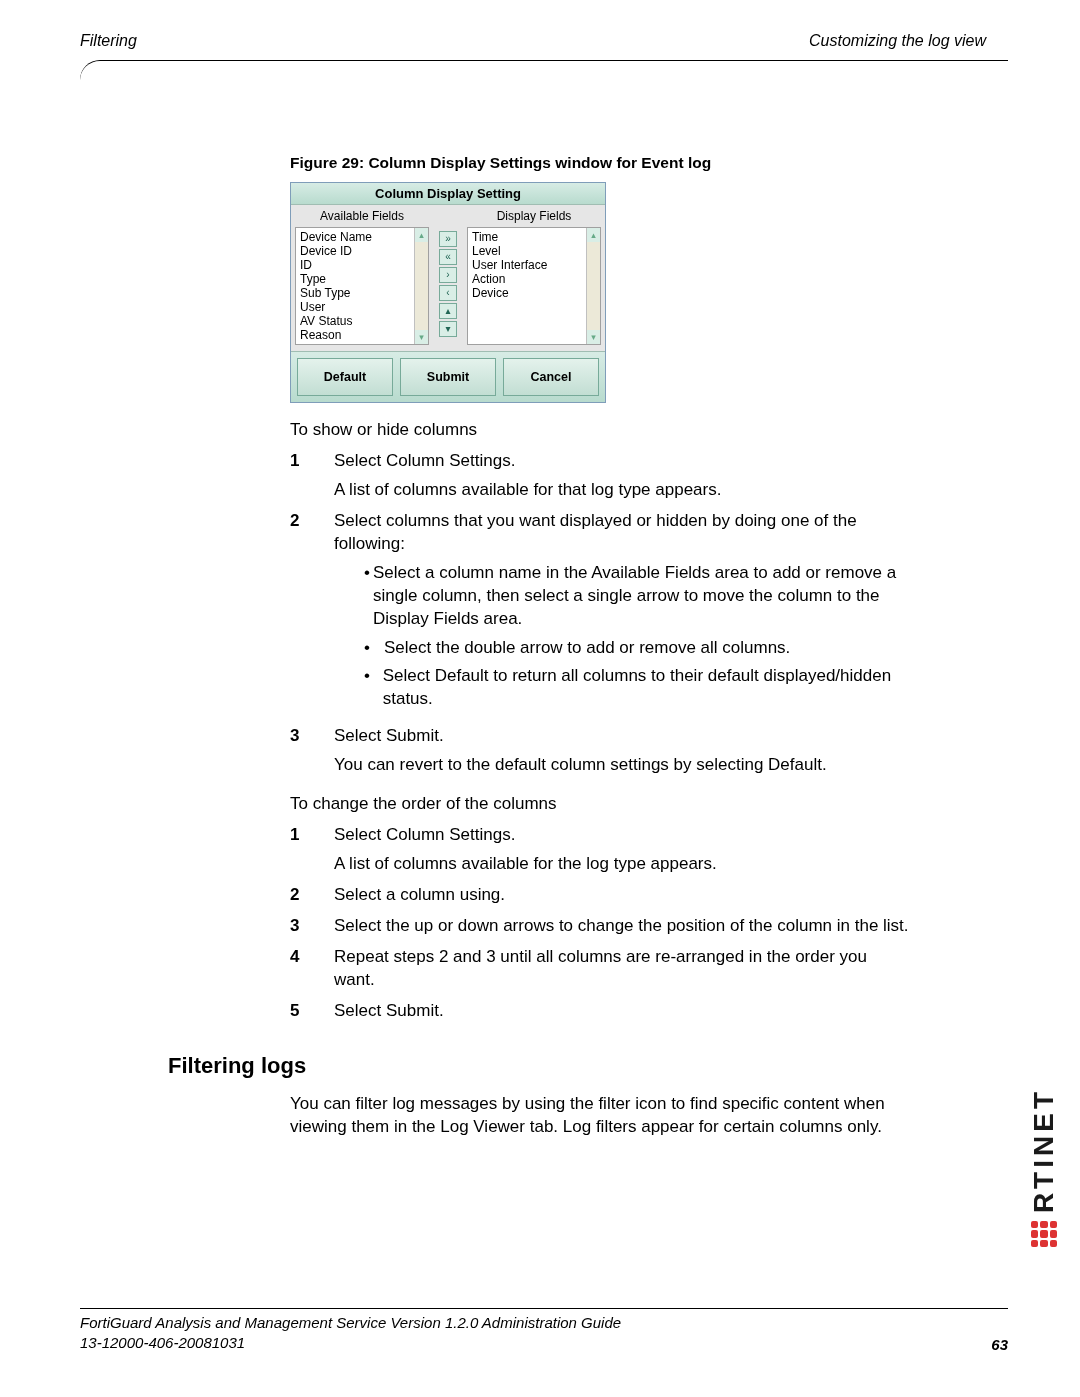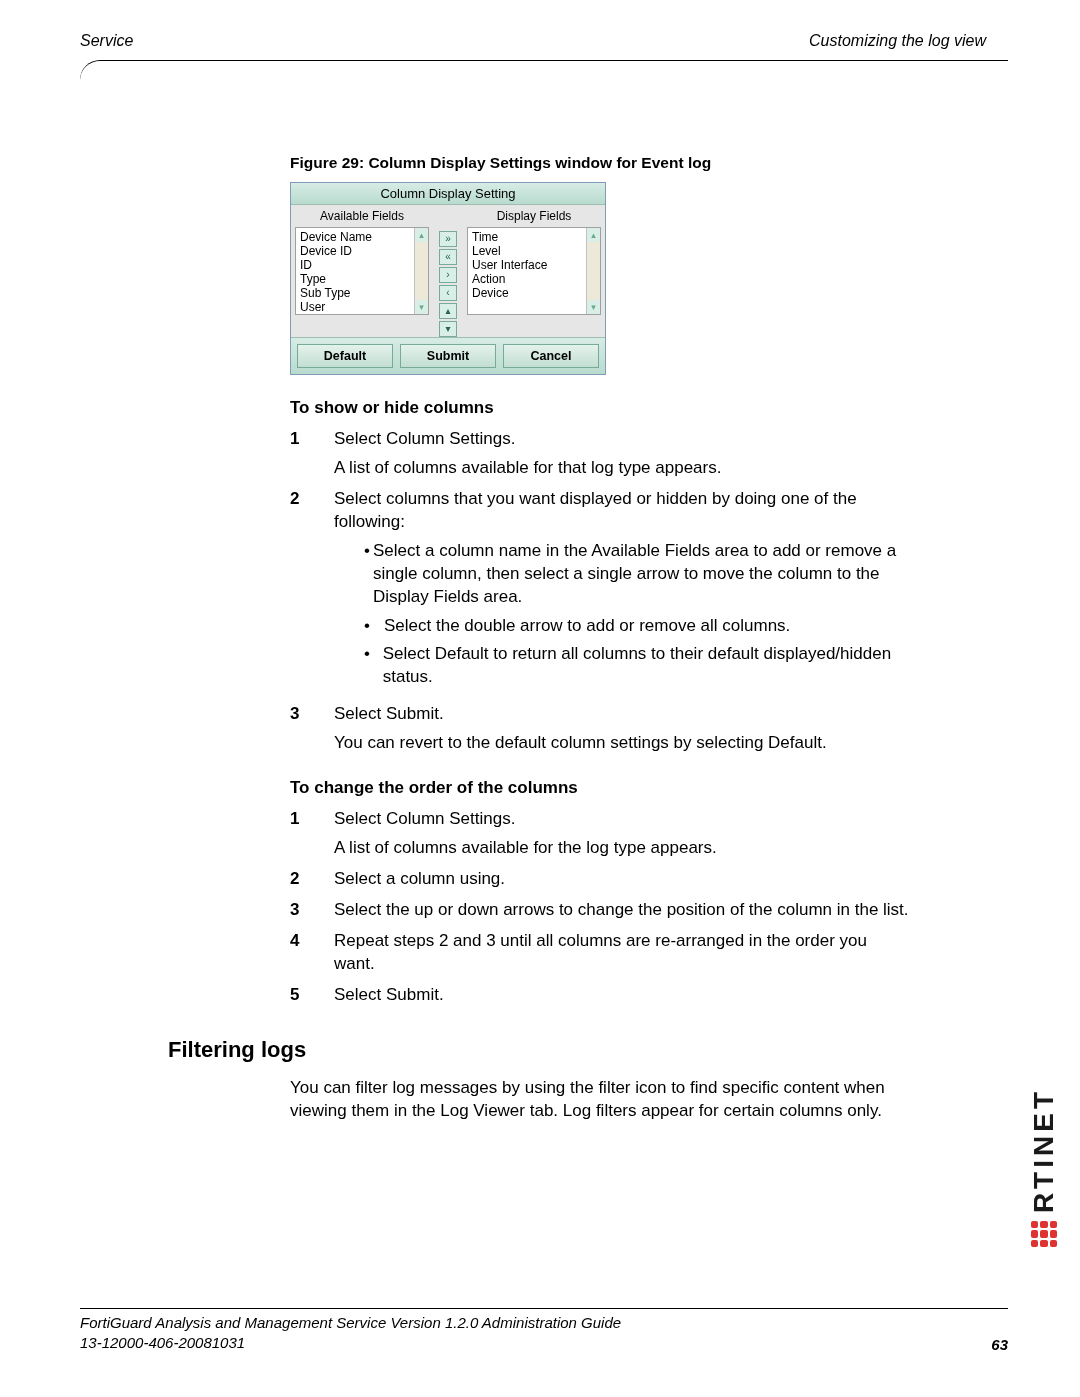--- a/index.html
+++ b/index.html
@@ -44,36 +44,36 @@
   }
   .dialog {
     width: 316px;
     margin-left: 210px;
     border: 1px solid #7f9db9;
     background: #e6e6e6;
   }
   .dialog-title {
     background: linear-gradient(#d7ece5, #b8dbce);
     text-align: center;
-    font-weight: normal;
+    font-weight: bold;
     font-size: 13px;
     border-bottom: 1px solid #a0bdb2;
     padding: 3px 16px;
   }
   .dialog-cols {
     display: flex;
     font-size: 12px;
   }
   .col-head { text-align: center; padding: 4px 0; }
   .col { flex: 1 1 0; }
   .mid { width: 30px; display: flex; flex-direction: column; align-items: center; gap: 2px; padding-top: 6px; }
   .listbox {
     border: 1px solid #a0a0a0;
     background: #fff;
-    height: 88px;
+    height: 118px;
     margin: 0 4px 6px 4px;
     font-size: 12px;
     padding: 2px 4px;
     position: relative;
     overflow: hidden;
   }
   .listbox .sb {
     position: absolute; right: 0; top: 0; bottom: 0; width: 14px;
     background: #ece9d8; border-left: 1px solid #c0c0c0;
   }
@@ -88,26 +88,26 @@
     font-size: 10px; line-height: 14px; text-align: center;
     color: #265;
   }
   .btn-row {
     display: flex; justify-content: space-between;
     padding: 6px 6px;
     background: linear-gradient(#d7ece5, #b8dbce);
     border-top: 1px solid #a0bdb2;
   }
   .dlg-btn {
-    width: 96px; height: 24px;
+    width: 96px; height: 38px;
     border: 1px solid #7a9; background: linear-gradient(#e4f2ec,#c2ded3);
     font-weight: bold; font-size: 12.5px;
   }
   .body-text { margin-left: 210px; width: 620px; line-height: 1.35; }
-  .subhead { font-weight: bold; margin-top: 22px; margin-bottom: 8px; }
+  .subhead { font-weight: normal; margin-top: 16px; margin-bottom: 8px; }
   .ol { list-style: none; }
   .ol > li { display: flex; margin-bottom: 8px; }
   .para { margin-top: 6px; }
   .ul { list-style: none; margin: 6px 0 0 30px; }
   .ul > li { display: flex; margin-bottom: 6px; }
   .ul .b { width: 20px; }
   .h2 {
     font-size: 22px; font-weight: bold;
     margin: 30px 0 14px 88px;
   }
@@ -140,21 +140,21 @@
   .fortinet-logo .sq span { background:#d33; border-radius:2px; }
   .listbox div { white-space: nowrap; }
   .numwrap { width: 44px; font-weight: bold; flex: 0 0 44px; }
   .li-content { flex: 1; }
 </style>
 </head>
 <body>
 
 <div class="page">
   <div class="header">
-    <span>Service</span>
+    <span>Filtering</span>
     <span>Customizing the log view</span>
   </div>
   <div class="header-arc">
     <div class="arc-top"></div>
   </div>
 
   <div class="content">
     <div class="figure-caption">Figure 29: Column Display Settings window for Event log</div>
 
     <div class="dialog">

